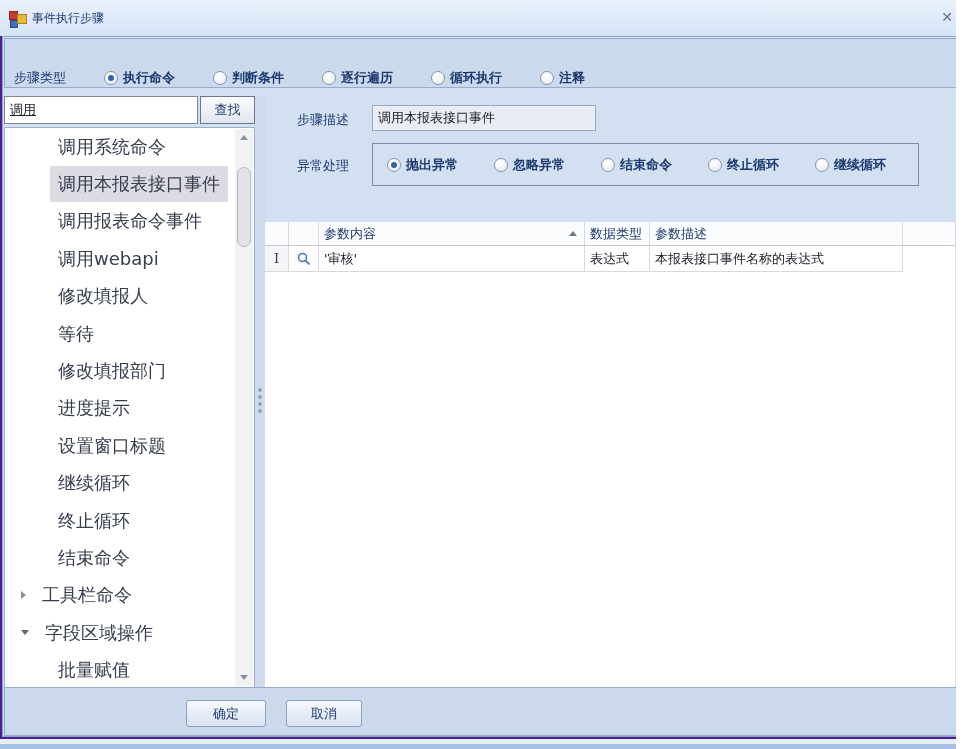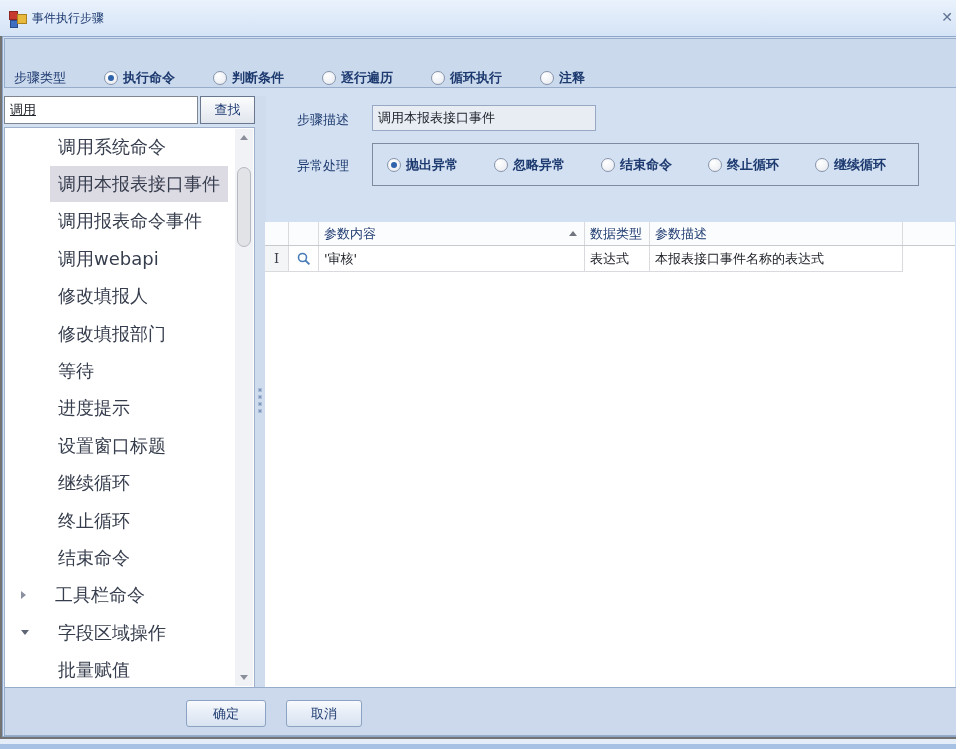--- a/index.html
+++ b/index.html
@@ -1,17 +1,17 @@
 <!DOCTYPE html>
 <html><head>
 <meta charset="utf-8">
 <style>
   html,body{margin:0;padding:0;}
   body{font-family:"DejaVu Sans","Liberation Sans",sans-serif;}
-  .window{position:relative;width:956px;height:749px;background:#737373;overflow:hidden;
+  .window{position:relative;width:956px;height:749px;background:#4c1d95;overflow:hidden;
           font-size:13px;color:#1d3a70;}
   
   .titlebar{position:absolute;left:0;top:0;width:964px;height:36px;
             background:linear-gradient(#eaf2fc,#d4e3f6);display:flex;align-items:center;}
   .app-icon{position:relative;width:16px;height:16px;margin-left:9px;}
   .app-icon .sq-red{position:absolute;left:0;top:1px;width:7px;height:7px;background:#c8392f;border:1px solid #8d2620;}
   .app-icon .sq-blue{position:absolute;left:1px;top:10px;width:6px;height:6px;background:#3f6fc0;border:1px solid #2a4c8c;}
   .app-icon .sq-orange{position:absolute;left:8px;top:4px;width:8px;height:8px;background:#e8b93c;border:1px solid #a9811f;}
   .title-text{margin-left:7px;font-size:12px;color:#1d3a70;}
   .close-btn{position:absolute;right:11px;top:8px;font-size:14px;font-weight:bold;color:#5f7191;cursor:default;line-height:18px;}
@@ -39,21 +39,21 @@
         background:#fff;border:1px solid #9fb0cb;overflow:hidden;}
   .cmd-item{height:37.4px;display:flex;align-items:center;color:#363d4d;font-size:18px;}
   .cmd-item .item-label{padding:6px 8px;white-space:nowrap;}
   .cmd-item.indent .item-label{margin-left:45px;}
   .cmd-item.selected .item-label{flex:1;margin-right:28px;background:#dcdbe4;}
   .tree-arrow{display:inline-block;width:0;height:0;margin-left:16px;}
   .tree-arrow.collapsed{border-top:4px solid transparent;border-bottom:4px solid transparent;
         border-left:5px solid #8b91a0;}
   .tree-arrow.expanded{border-left:4px solid transparent;border-right:4px solid transparent;
         border-top:5px solid #5f6675;}
-  .cmd-item.group .item-label{margin-left:21px;}
+  .cmd-item.group .item-label{margin-left:8px;}
   
   .vscroll{position:absolute;right:1px;top:1px;bottom:1px;width:18px;background:#f1f2f5;}
   .vscroll .btn{position:absolute;left:0;width:18px;height:17px;display:flex;align-items:center;justify-content:center;}
   .vscroll .btn.up{top:0;}
   .vscroll .btn.down{bottom:0;}
   .tri-up{width:0;height:0;border-left:4px solid transparent;border-right:4px solid transparent;border-bottom:5px solid #8a8f9a;}
   .tri-down{width:0;height:0;border-left:4px solid transparent;border-right:4px solid transparent;border-top:5px solid #8a8f9a;}
   .thumb{position:absolute;left:2px;top:38px;width:12px;height:78px;border-radius:7px;
         background:#e2e3e7;border:1px solid #b5b9c2;}
   
@@ -154,24 +154,24 @@
       <div class="cmd-item indent">
           <span class="item-label">调用报表命令事件</span>
         </div>
       <div class="cmd-item indent">
           <span class="item-label">调用webapi</span>
         </div>
       <div class="cmd-item indent">
           <span class="item-label">修改填报人</span>
         </div>
       <div class="cmd-item indent">
+          <span class="item-label">等待</span>
+        </div>
+      <div class="cmd-item indent">
           <span class="item-label">修改填报部门</span>
-        </div>
-      <div class="cmd-item indent">
-          <span class="item-label">等待</span>
         </div>
       <div class="cmd-item indent">
           <span class="item-label">进度提示</span>
         </div>
       <div class="cmd-item indent">
           <span class="item-label">设置窗口标题</span>
         </div>
       <div class="cmd-item indent">
           <span class="item-label">继续循环</span>
         </div>

